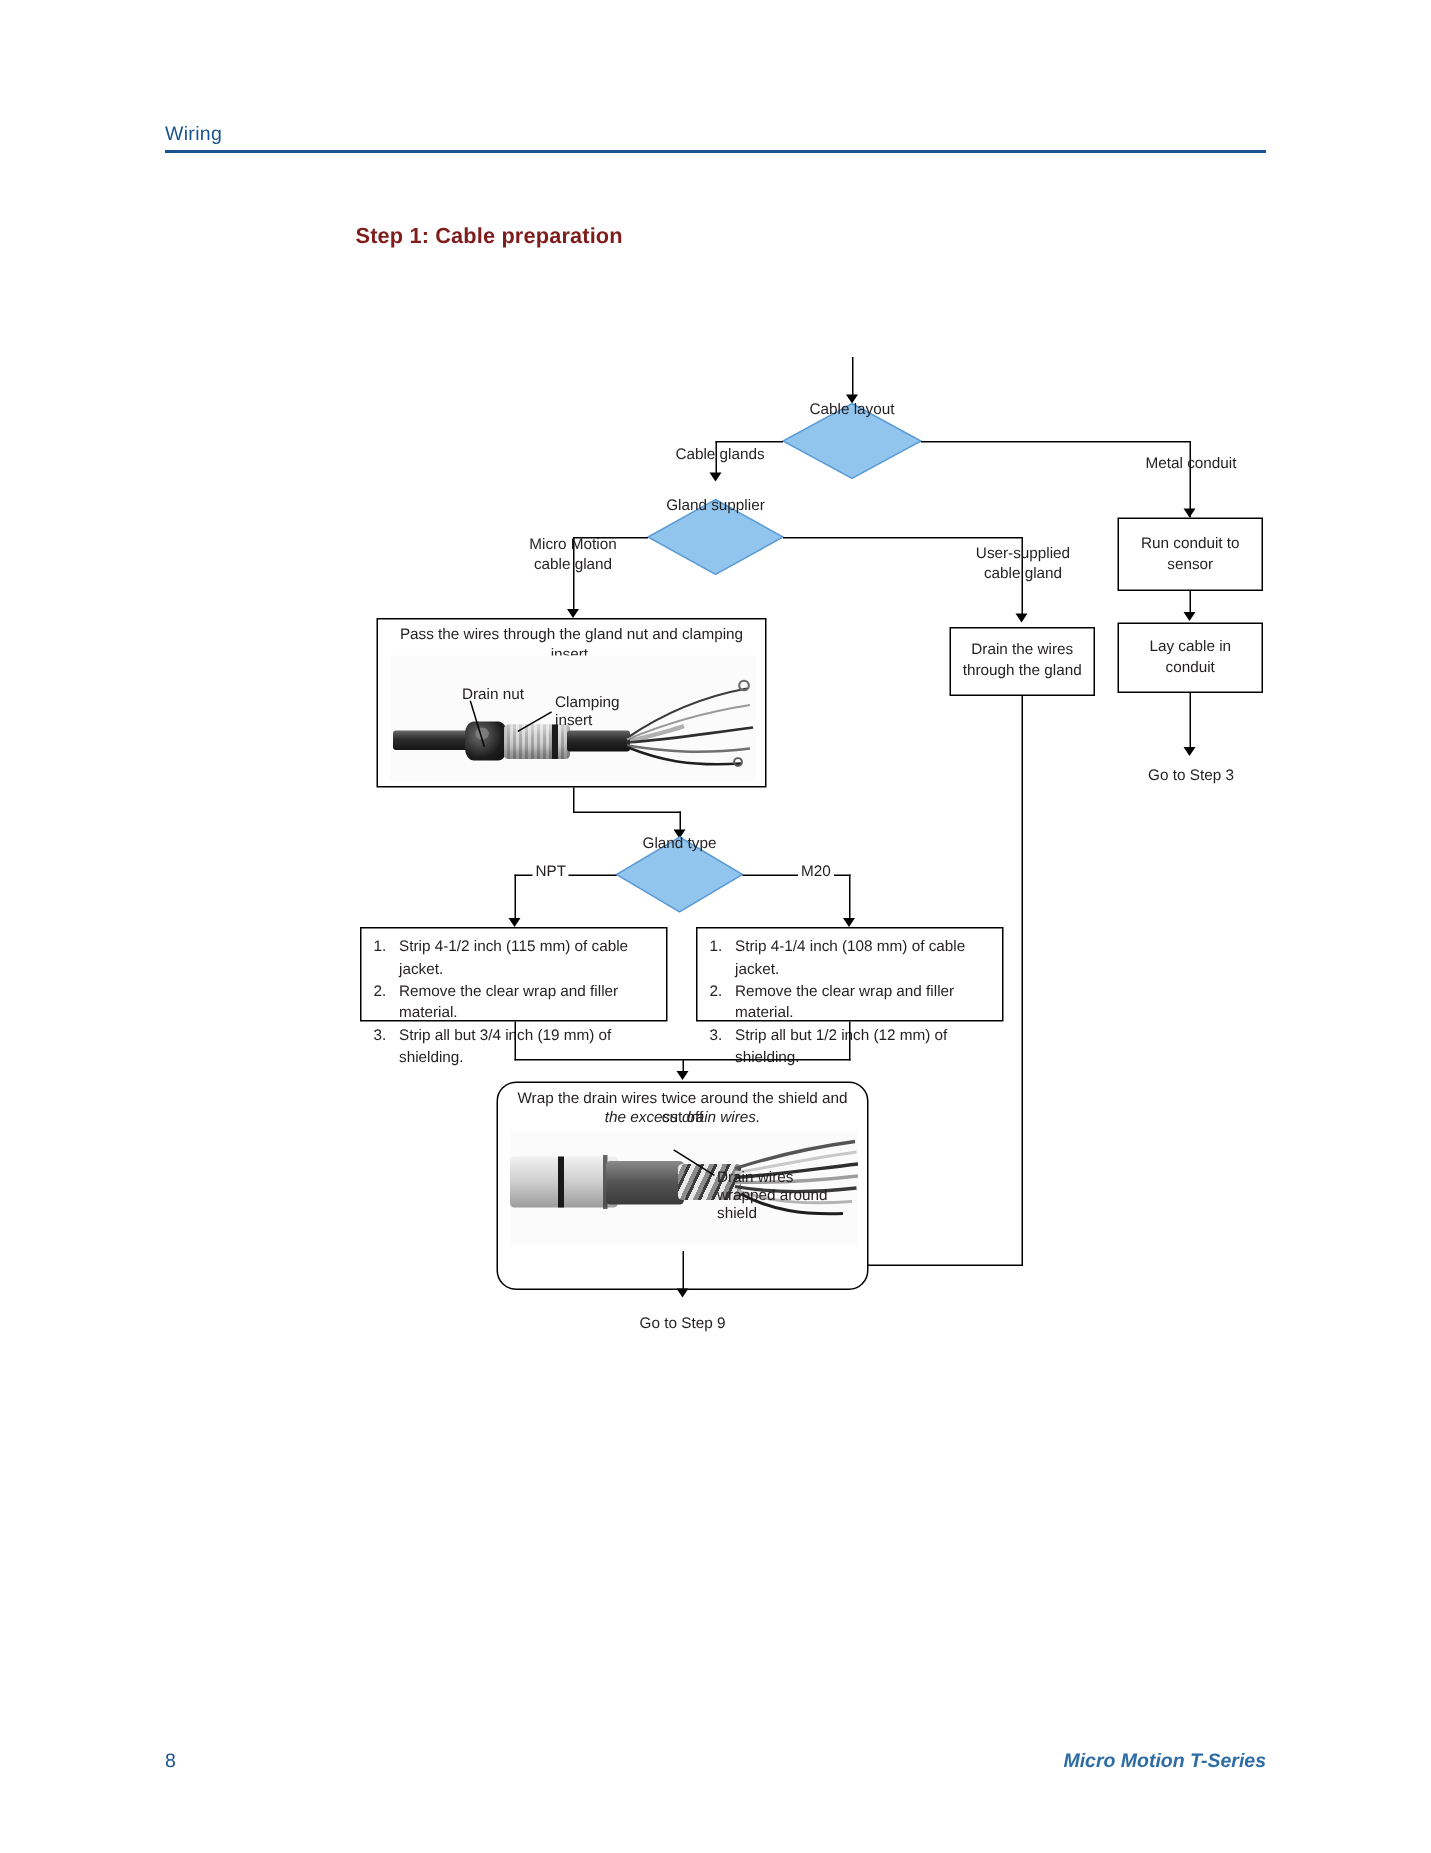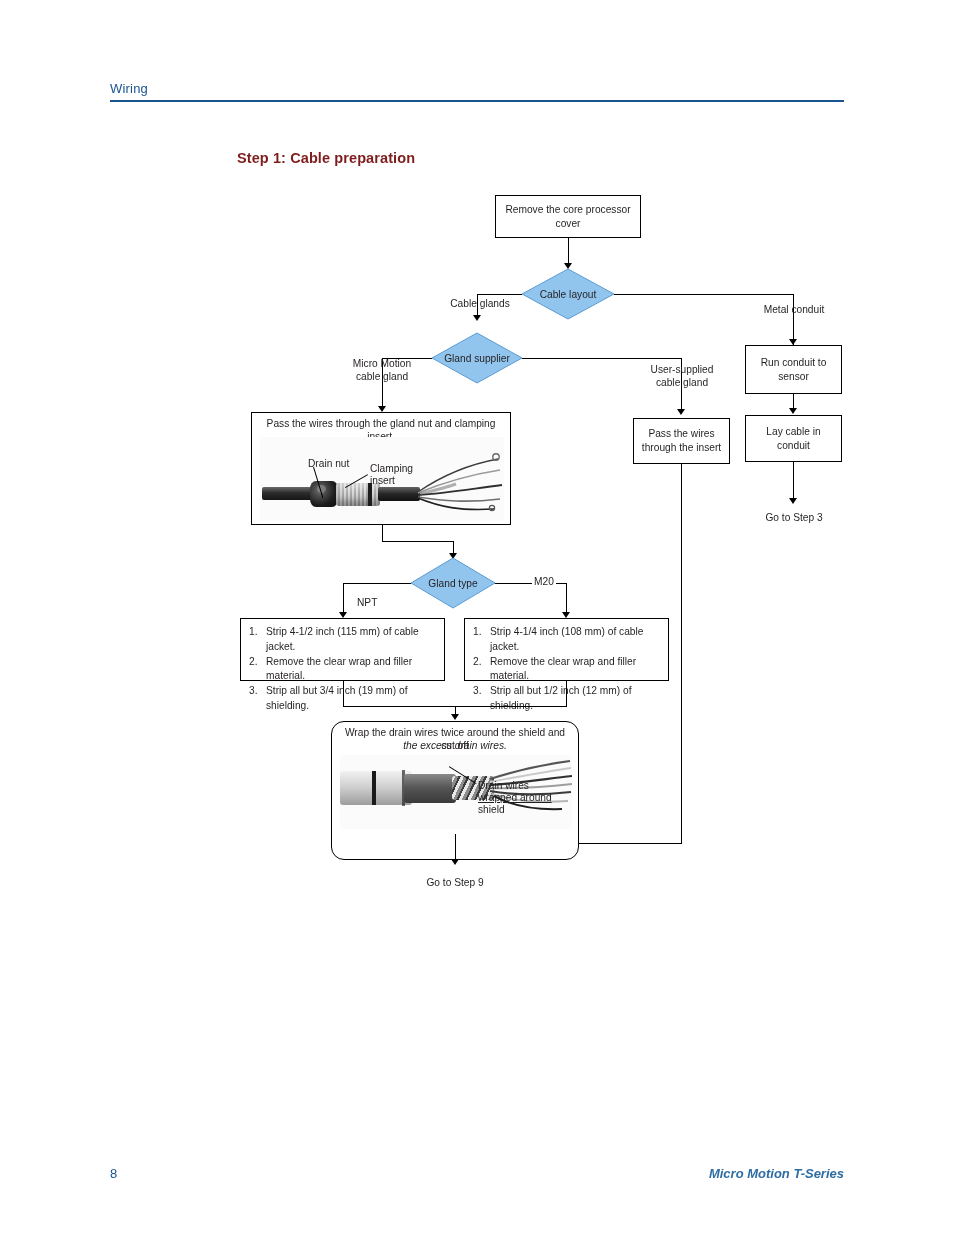--- a/index.html
+++ b/index.html
@@ -15,21 +15,21 @@
   .sec-title{position:absolute;left:237px;top:150px;font-size:14.5px;font-weight:bold;color:#7f1d1d;letter-spacing:.1px;}
 
   
   .pg-num{position:absolute;left:110px;top:1166px;font-size:13px;color:#1a5490;}
   .pg-book{position:absolute;right:110px;top:1166px;font-size:13px;color:#2e6da4;font-style:italic;font-weight:bold;}
 
   
   .box{position:absolute;border:1.1px solid #000;background:#fff;box-sizing:border-box;
        display:flex;align-items:center;justify-content:center;text-align:center;
        font-size:10.2px;line-height:1.35;padding:2px 4px;color:#231f20;}
-  .diamond{position:absolute;display:flex;align-items:center;justify-content:center;}
+  .diamond{position:absolute;display:flex;align-items:flex-start;justify-content:center;}
   .diamond svg{position:absolute;inset:0;}
   .diamond span{position:relative;font-size:10.2px;color:#231f20;white-space:nowrap;}
 
   .ln{position:absolute;background:#000;}
   .lnv{width:1.1px;}
   .lnh{height:1.1px;}
   .arw{position:absolute;width:0;height:0;border-left:4.4px solid transparent;
        border-right:4.4px solid transparent;border-top:6.5px solid #000;}
   .lbl{position:absolute;font-size:10.2px;line-height:1.3;color:#231f20;text-align:center;}
   .lbl-i{position:absolute;font-size:10.2px;color:#231f20;background:#fff;padding:0 2px;white-space:nowrap;}
@@ -53,21 +53,20 @@
 </head>
 <body>
 
 <div class="page">
 
   <div class="hdr-text">Wiring</div>
   <div class="hdr-rule"></div>
 
   <div class="sec-title">Step 1: Cable preparation</div>
 
-  <div class="box" style="left:495px;top:195px;width:146px;height:43px;">Remove the core processor cover</div>
 
   <div class="ln lnv" style="left:567.5px;top:238px;height:27px;"></div>
   <div class="arw" style="left:563.6px;top:263px;"></div>
 
   <div class="diamond" style="left:521px;top:268px;width:94px;height:52px;">
     <svg width="94" height="52" viewBox="0 0 94 52">
       <polygon points="47,1 93,26 47,51 1,26" fill="#92c5ed" stroke="#5b9bd5" stroke-width="1"></polygon>
     </svg>
     <span>Cable layout</span>
   </div>
@@ -102,21 +101,21 @@
   <div class="lbl" style="left:641px;top:376px;width:82px;">cable gland</div>
 
   <div class="box" style="left:745px;top:345px;width:97px;height:49px;">Run conduit to sensor</div>
   <div class="ln lnv" style="left:793px;top:394px;height:16px;"></div>
   <div class="arw" style="left:789.1px;top:408px;"></div>
   <div class="box" style="left:745px;top:415px;width:97px;height:47px;">Lay cable in conduit</div>
   <div class="ln lnv" style="left:793px;top:462px;height:38px;"></div>
   <div class="arw" style="left:789.1px;top:498px;"></div>
   <div class="lbl" style="left:748px;top:511px;width:92px;">Go to Step 3</div>
 
-  <div class="box" style="left:633px;top:418px;width:97px;height:46px;">Pass the wires through the insert</div>
+  <div class="box" style="left:633px;top:418px;width:97px;height:46px;">Drain the wires through the gland</div>
 
   <div class="ln lnv" style="left:681px;top:464px;height:380px;"></div>
   <div class="ln lnh" style="left:455px;top:843px;width:227px;"></div>
   <div class="arw" style="left:452px;top:839.5px;border-top:4.4px solid transparent;border-bottom:4.4px solid transparent;border-right:6.5px solid #000;border-left:0;"></div>
 
   <div class="photobox" style="left:251px;top:412px;width:260px;height:113px;">
     <div class="photocap">Pass the wires through the gland nut and clamping insert.</div>
 
     <div class="photo" style="left:8px;top:24px;width:244px;height:84px;background:#fbfbfb;">
 
@@ -163,21 +162,21 @@
   <div class="diamond" style="left:410px;top:557px;width:86px;height:52px;">
     <svg width="86" height="52" viewBox="0 0 86 52">
       <polygon points="43,1 85,26 43,51 1,26" fill="#92c5ed" stroke="#5b9bd5" stroke-width="1"></polygon>
     </svg>
     <span>Gland type</span>
   </div>
 
   <div class="ln lnh" style="left:343px;top:582.5px;width:68px;"></div>
   <div class="ln lnv" style="left:343px;top:582.5px;height:32px;"></div>
   <div class="arw" style="left:339.1px;top:612px;"></div>
-  <div class="lbl-i" style="left:355px;top:576px;margin-top:21px;">NPT</div>
+  <div class="lbl-i" style="left:355px;top:576px;">NPT</div>
 
   <div class="ln lnh" style="left:495px;top:582.5px;width:72px;"></div>
   <div class="ln lnv" style="left:566px;top:582.5px;height:32px;"></div>
   <div class="arw" style="left:562.1px;top:612px;"></div>
   <div class="lbl-i" style="left:532px;top:576px;">M20</div>
 
   <div class="instr" style="left:240px;top:618px;width:205px;height:63px;">
     <div class="row">
       <span class="n">1.</span>
       <span>Strip 4-1/2 inch (115 mm) of cable jacket.</span>
@@ -235,21 +234,21 @@
         <path d="M150,27 C178,22 202,17 231,13" stroke="#c9c9c9" stroke-width="2" fill="none"></path>
         <path d="M150,30 C180,28 205,24 232,21" stroke="#2f2f2f" stroke-width="2.2" fill="none"></path>
         <path d="M150,33 C180,34 206,32 232,29" stroke="#9e9e9e" stroke-width="2.2" fill="none"></path>
         <path d="M150,36 C178,41 204,40 231,37" stroke="#3a3a3a" stroke-width="2.2" fill="none"></path>
         <path d="M152,39 C176,47 200,48 228,46" stroke="#b5b5b5" stroke-width="2" fill="none"></path>
         <path d="M154,41 C174,52 196,55 222,54" stroke="#1e1e1e" stroke-width="2" fill="none"></path>
       </svg>
     </div>
 
     <div class="callout" style="left:146px;top:57px;">Drain wires</div>
-    <div class="callout" style="left:146px;top:69px;text-decoration:underline;">wrapped around</div>
+    <div class="callout" style="left:146px;top:69px;">wrapped around</div>
     <div class="callout" style="left:146px;top:81px;">shield</div>
     <div class="leader" style="left:144px;top:62px;width:32px;transform:rotate(212deg);"></div>
   </div>
 
   <div class="ln lnv" style="left:455px;top:834px;height:28px;"></div>
   <div class="arw" style="left:451.1px;top:859px;"></div>
   <div class="lbl" style="left:409px;top:876px;width:92px;">Go to Step 9</div>
 
   <div class="pg-num">8</div>
   <div class="pg-book">Micro Motion T-Series</div>

